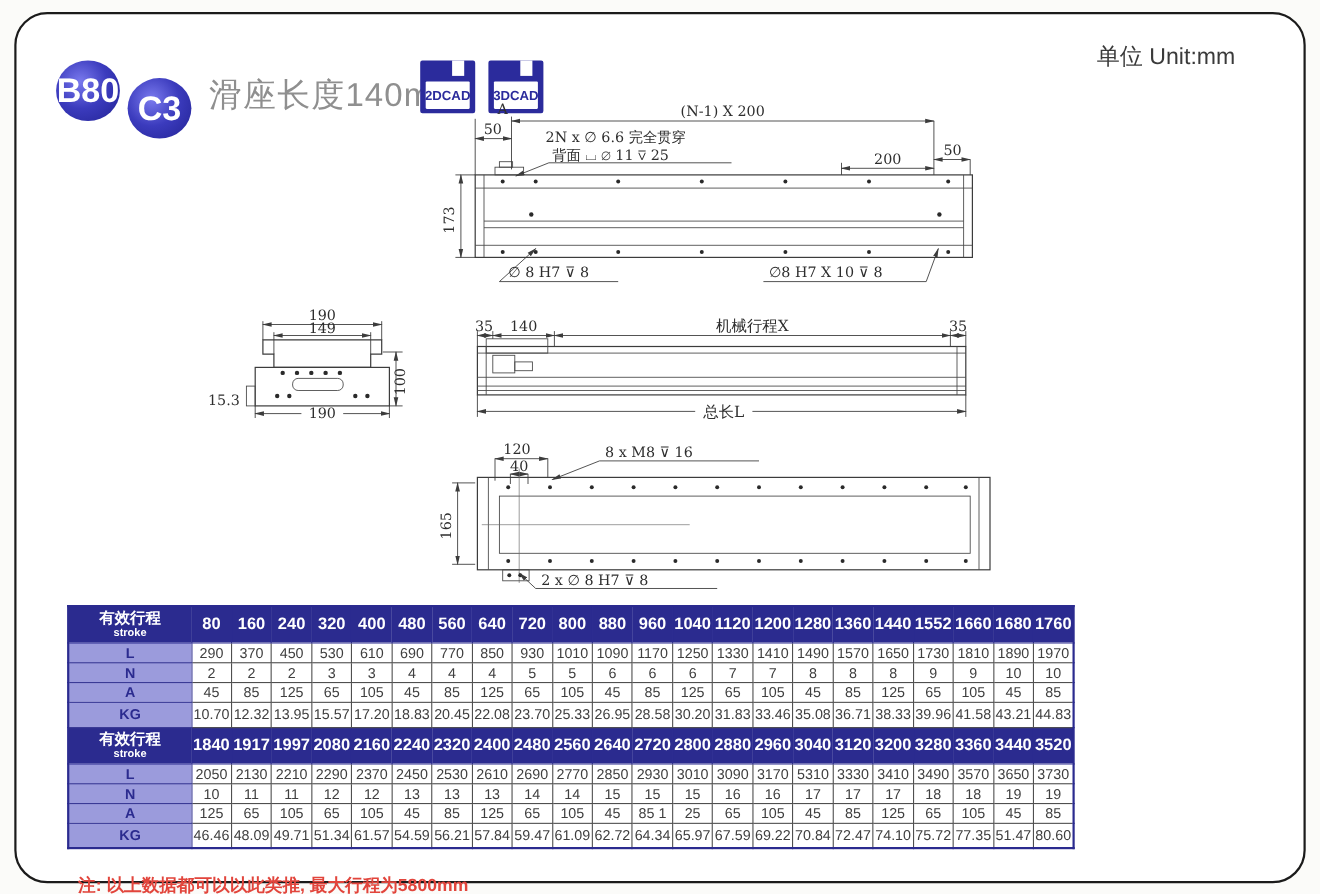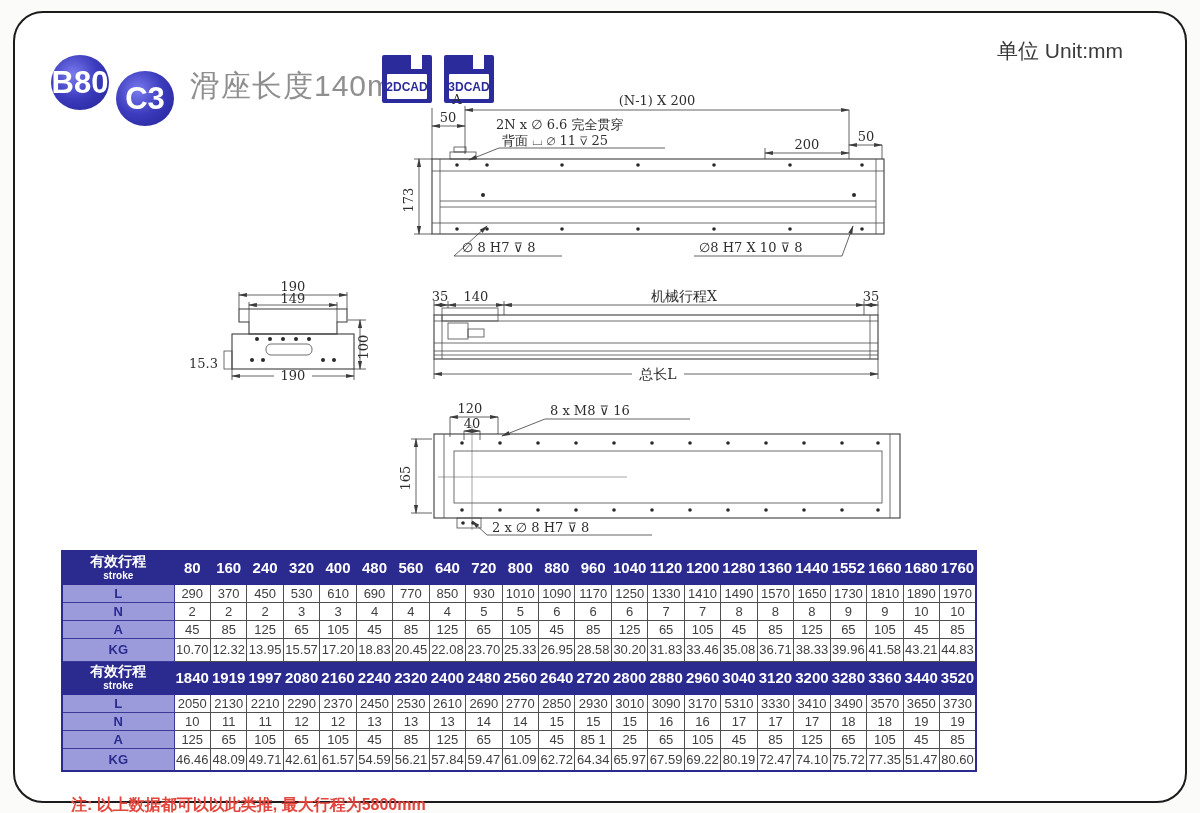--- a/index.html
+++ b/index.html
@@ -404,21 +404,21 @@
           <td>41.58</td>
           <td>43.21</td>
           <td>44.83</td>
         </tr>
         <tr class="hdr">
           <th class="lbl">
             <div class="cn">有效行程</div>
             <div class="en">stroke</div>
           </th>
           <th>1840</th>
-          <th>1919</th>
+          <th>1917</th>
           <th>1997</th>
           <th>2080</th>
           <th>2160</th>
           <th>2240</th>
           <th>2320</th>
           <th>2400</th>
           <th>2480</th>
           <th>2560</th>
           <th>2640</th>
           <th>2720</th>
@@ -506,33 +506,33 @@
           <td>65</td>
           <td>105</td>
           <td>45</td>
           <td>85</td>
         </tr>
         <tr class="data kg">
           <th class="lbl">KG</th>
           <td>46.46</td>
           <td>48.09</td>
           <td>49.71</td>
-          <td>42.61</td>
+          <td>51.34</td>
           <td>61.57</td>
           <td>54.59</td>
           <td>56.21</td>
           <td>57.84</td>
           <td>59.47</td>
           <td>61.09</td>
           <td>62.72</td>
           <td>64.34</td>
           <td>65.97</td>
           <td>67.59</td>
           <td>69.22</td>
-          <td>80.19</td>
+          <td>70.84</td>
           <td>72.47</td>
           <td>74.10</td>
           <td>75.72</td>
           <td>77.35</td>
           <td>51.47</td>
           <td>80.60</td>
         </tr>
       </tbody>
   </table>
 

